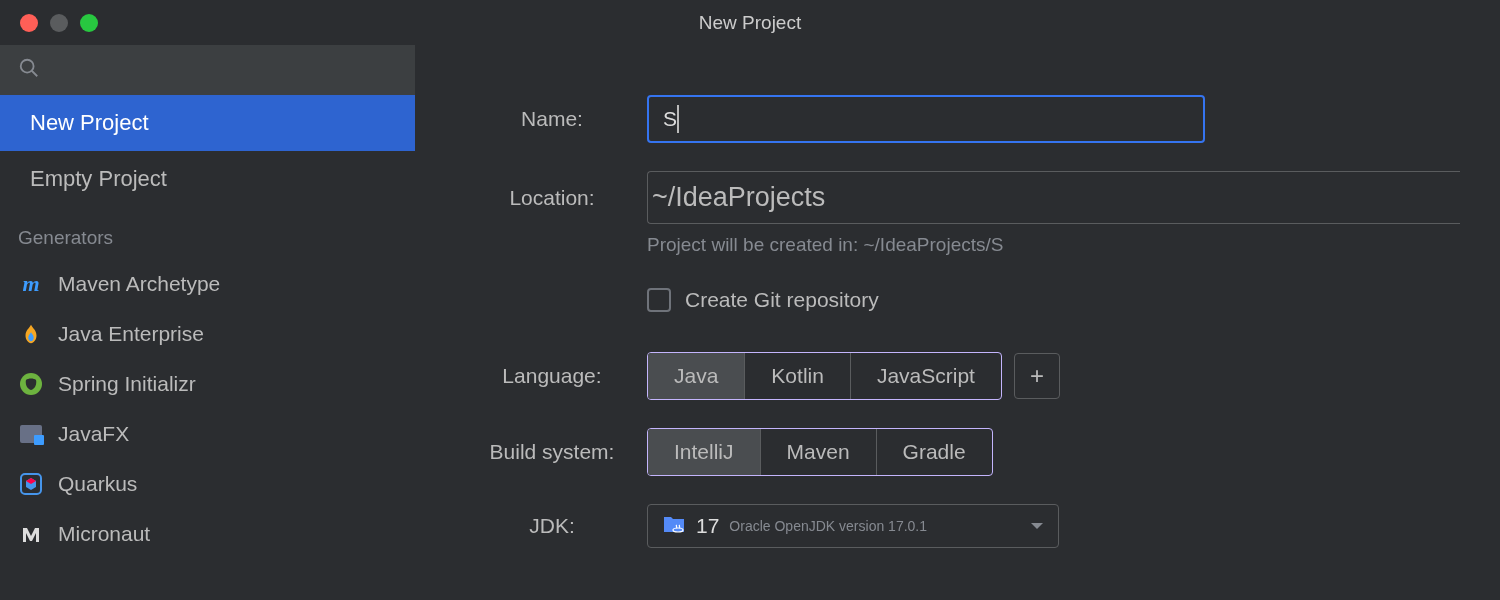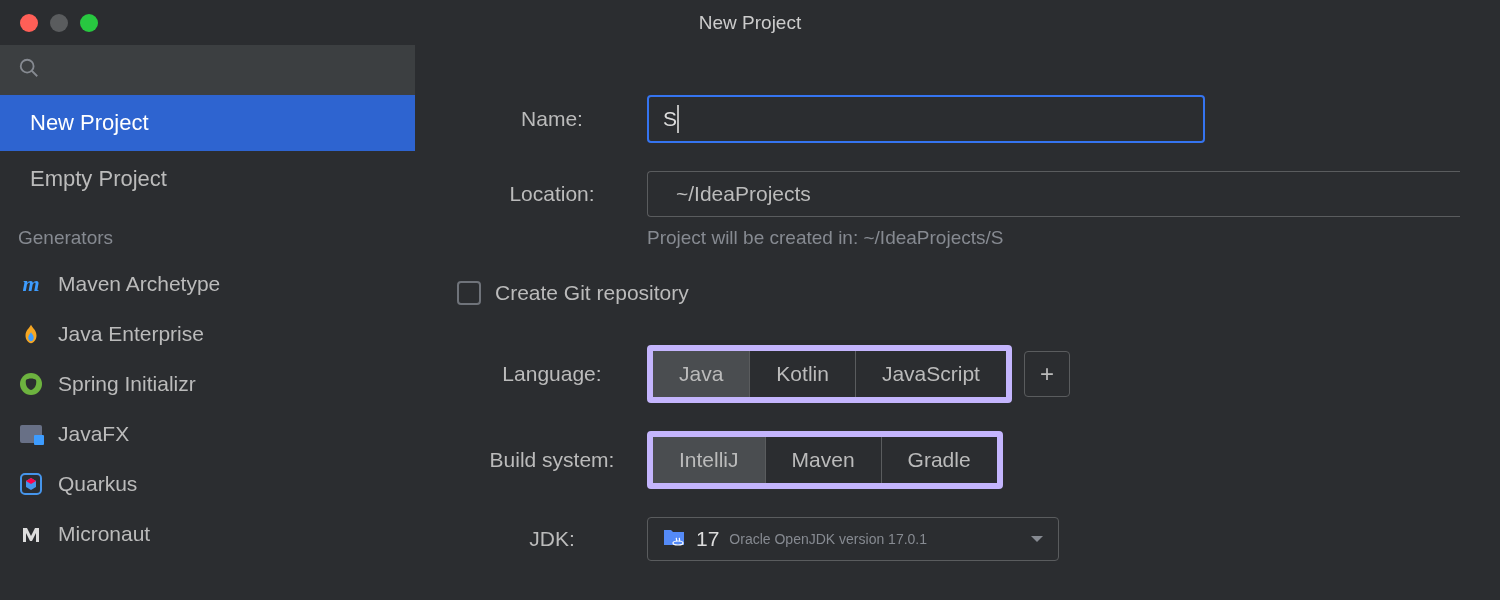--- a/index.html
+++ b/index.html
@@ -30,29 +30,29 @@
     .main { flex: 1; padding: 50px 40px 0 42px; background: #2b2d30; }
     
     .form-row { display: flex; align-items: center; margin-bottom: 28px; }
     .form-label { width: 190px; font-size: 21px; color: #bbb; text-align: center; }
     .form-field { flex: 1; }
     
     .text-input { background: #2b2d30; border: 2px solid #3574f0; border-radius: 4px; padding: 10px 14px; font-size: 21px; color: #ddd; width: 558px; outline: none; position: relative; }
     .input-wrap { position: relative; width: 558px; }
     .caret { position: absolute; left: 30px; top: 10px; bottom: 10px; width: 2px; background: #bbb; }
     
-    .location-input { background: #2b2d30; border: 1px solid #5a5c5e; border-radius: 4px 0 0 4px; padding: 10px 28px; font-size: 21px; color: #bbb; width: 100%; outline: none; border-right: none; }
+    .location-input { background: #2b2d30; border: 1px solid #5a5c5e; border-radius: 4px 0 0 4px; padding: 10px 4px; font-size: 27px; color: #bbb; width: 100%; outline: none; border-right: none; }
     
     .hint-text { color: #868a91; font-size: 19px; margin-left: 190px; margin-top: -18px; margin-bottom: 32px; }
     
-    .checkbox-row { display: flex; align-items: center; margin-bottom: 40px; gap: 14px; }
+    .checkbox-row { display: flex; align-items: center; margin-left: 190px; margin-bottom: 40px; gap: 14px; }
     .checkbox { width: 24px; height: 24px; border: 2px solid #6f737a; border-radius: 4px; background: transparent; cursor: pointer; }
     .checkbox-label { font-size: 21px; color: #bbb; }
     
-    .button-group { display: inline-flex; border: 6px solid #c4b5fd; border-radius: 4px; overflow: hidden; }
+    .button-group { display: inline-flex; border: 1px solid #c4b5fd; border-radius: 4px; overflow: hidden; }
     .seg-button { padding: 11px 26px; font-size: 21px; color: #bbb; background: transparent; border: none; cursor: pointer; border-right: 1px solid #5a5c5e; }
     .seg-button:last-child { border-right: none; }
     .seg-button.selected { background: #4a4d50; }
     
     .add-button { width: 46px; height: 46px; border: 1px solid #5a5c5e; border-radius: 4px; background: transparent; color: #bbb; font-size: 24px; cursor: pointer; margin-left: 12px; display: inline-flex; align-items: center; justify-content: center; }
     
     .jdk-select { display: inline-flex; align-items: center; border: 1px solid #5a5c5e; border-radius: 4px; padding: 9px 14px; width: 412px; cursor: pointer; gap: 10px; }
     .jdk-version { color: #ddd; font-size: 21px; }
     .jdk-desc { color: #868a91; font-size: 14px; flex: 1; }
     .dropdown-arrow { color: #868a91; }

